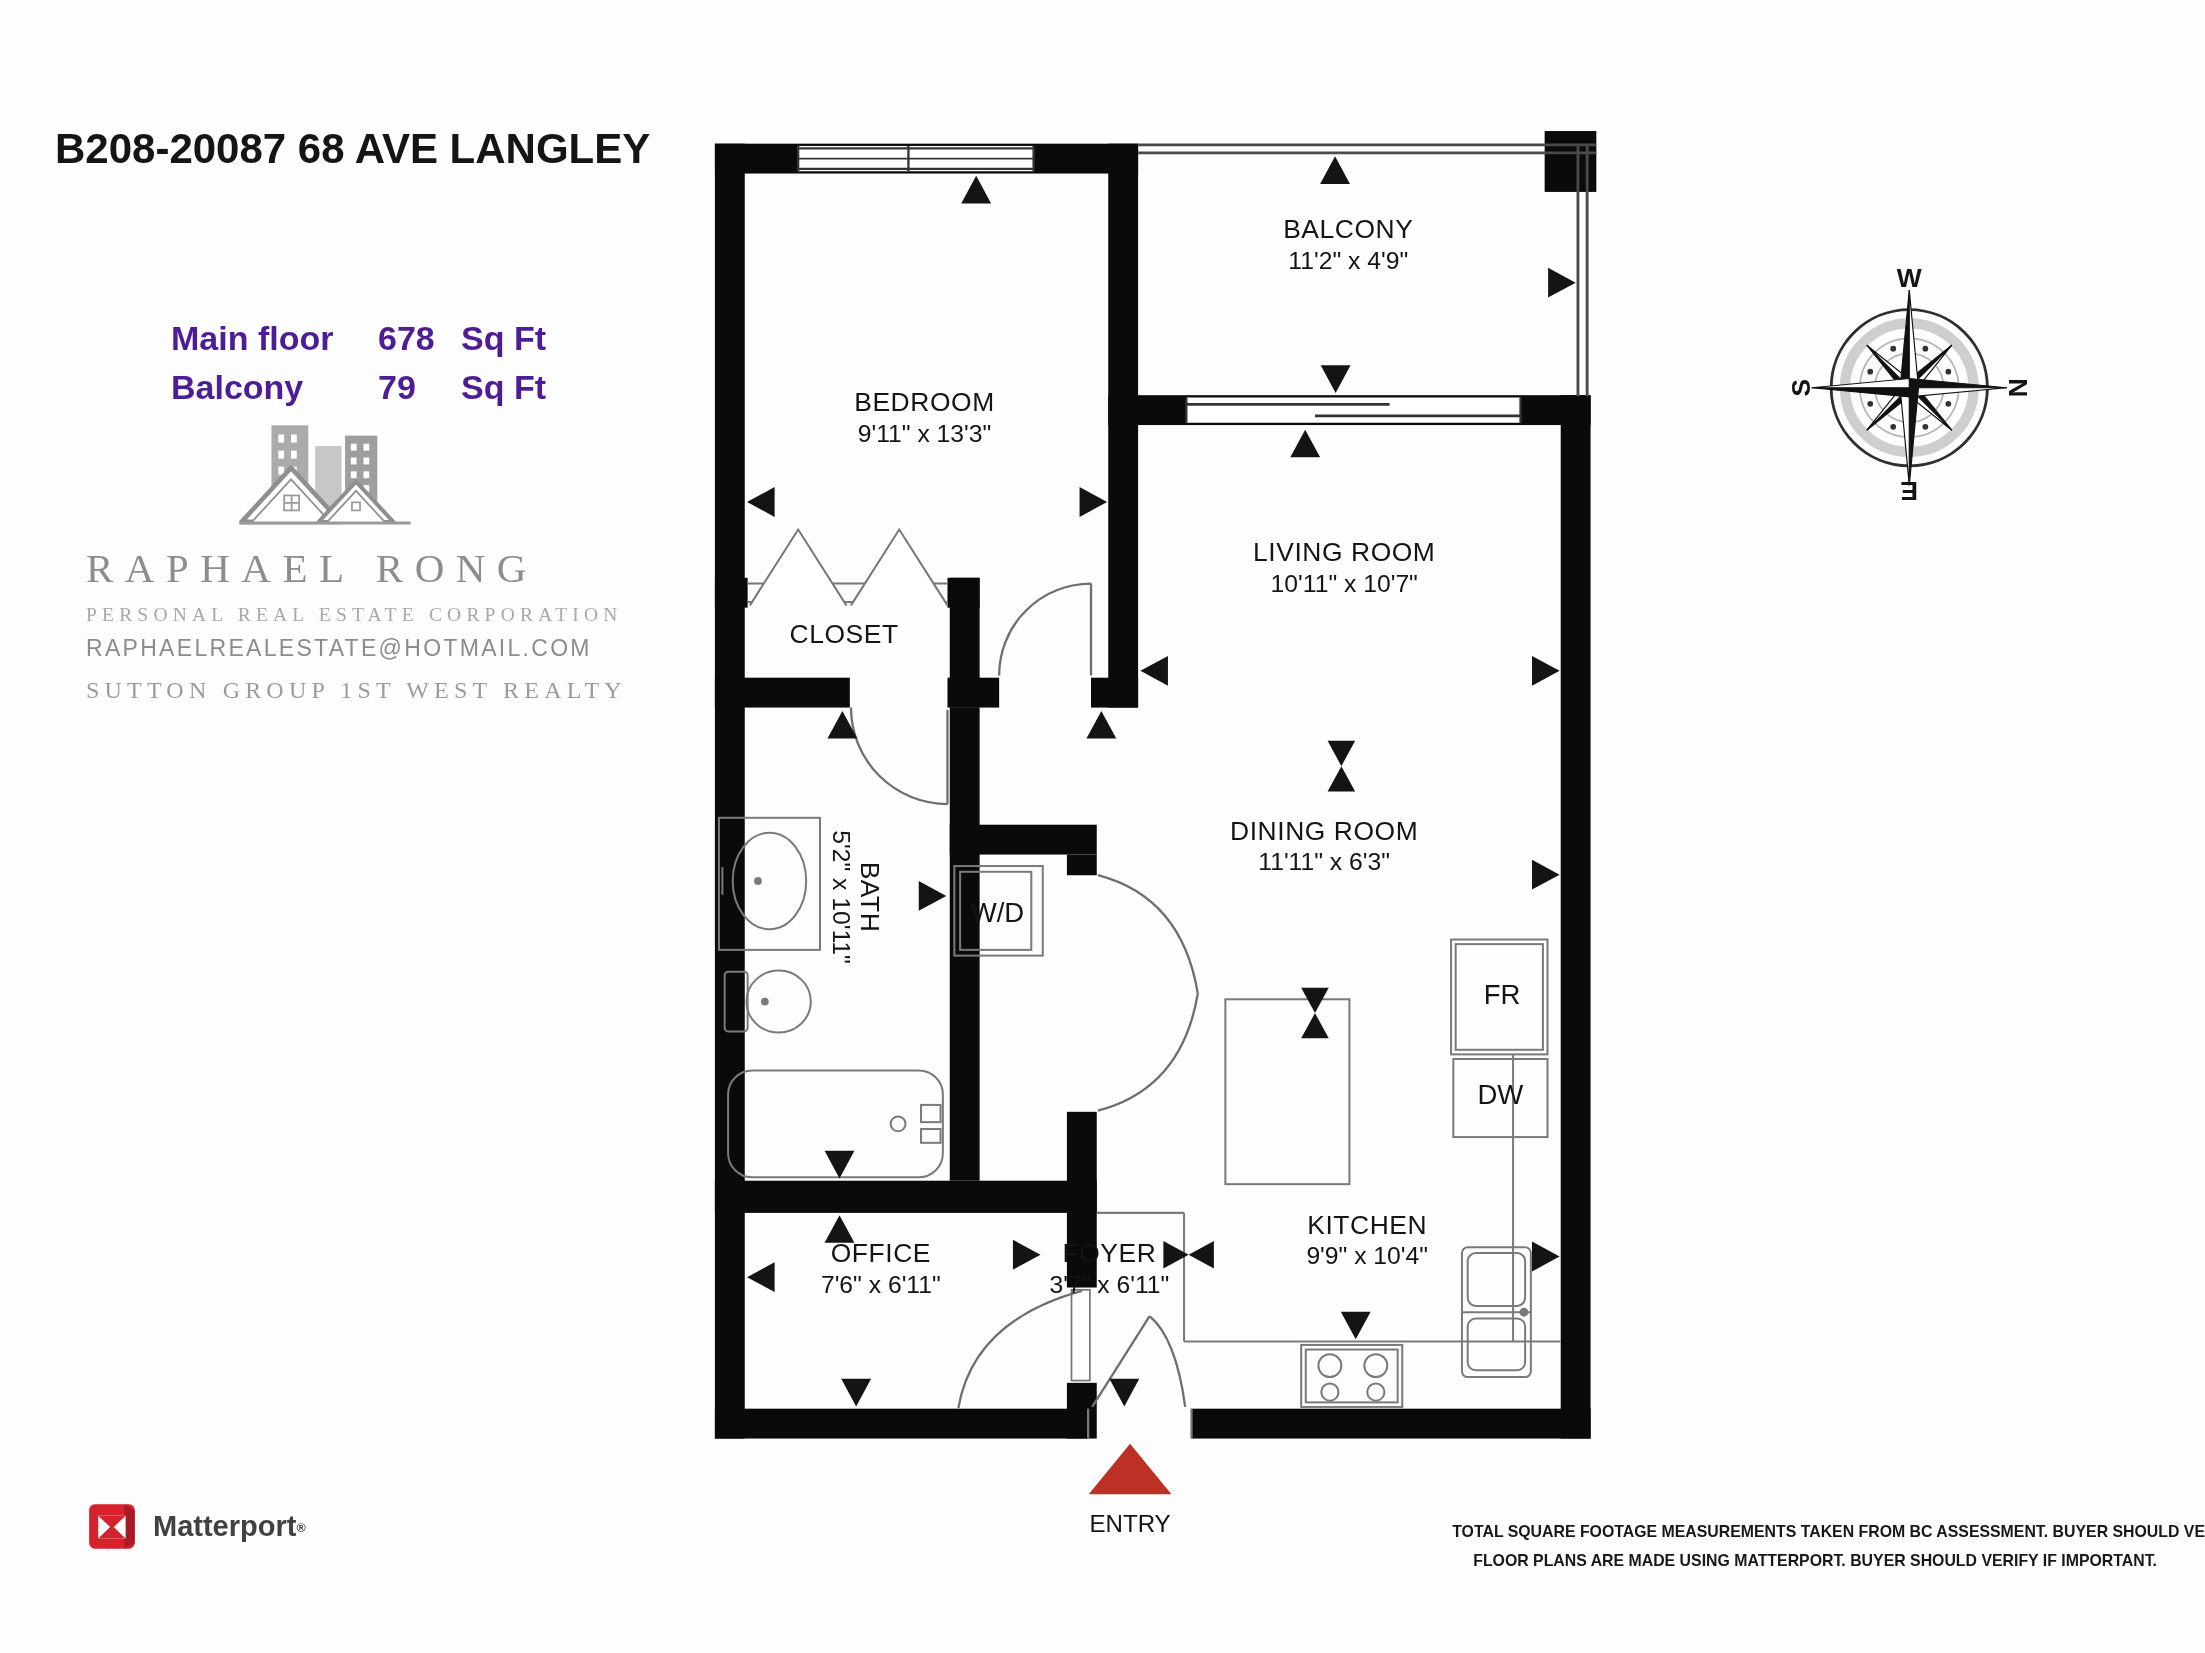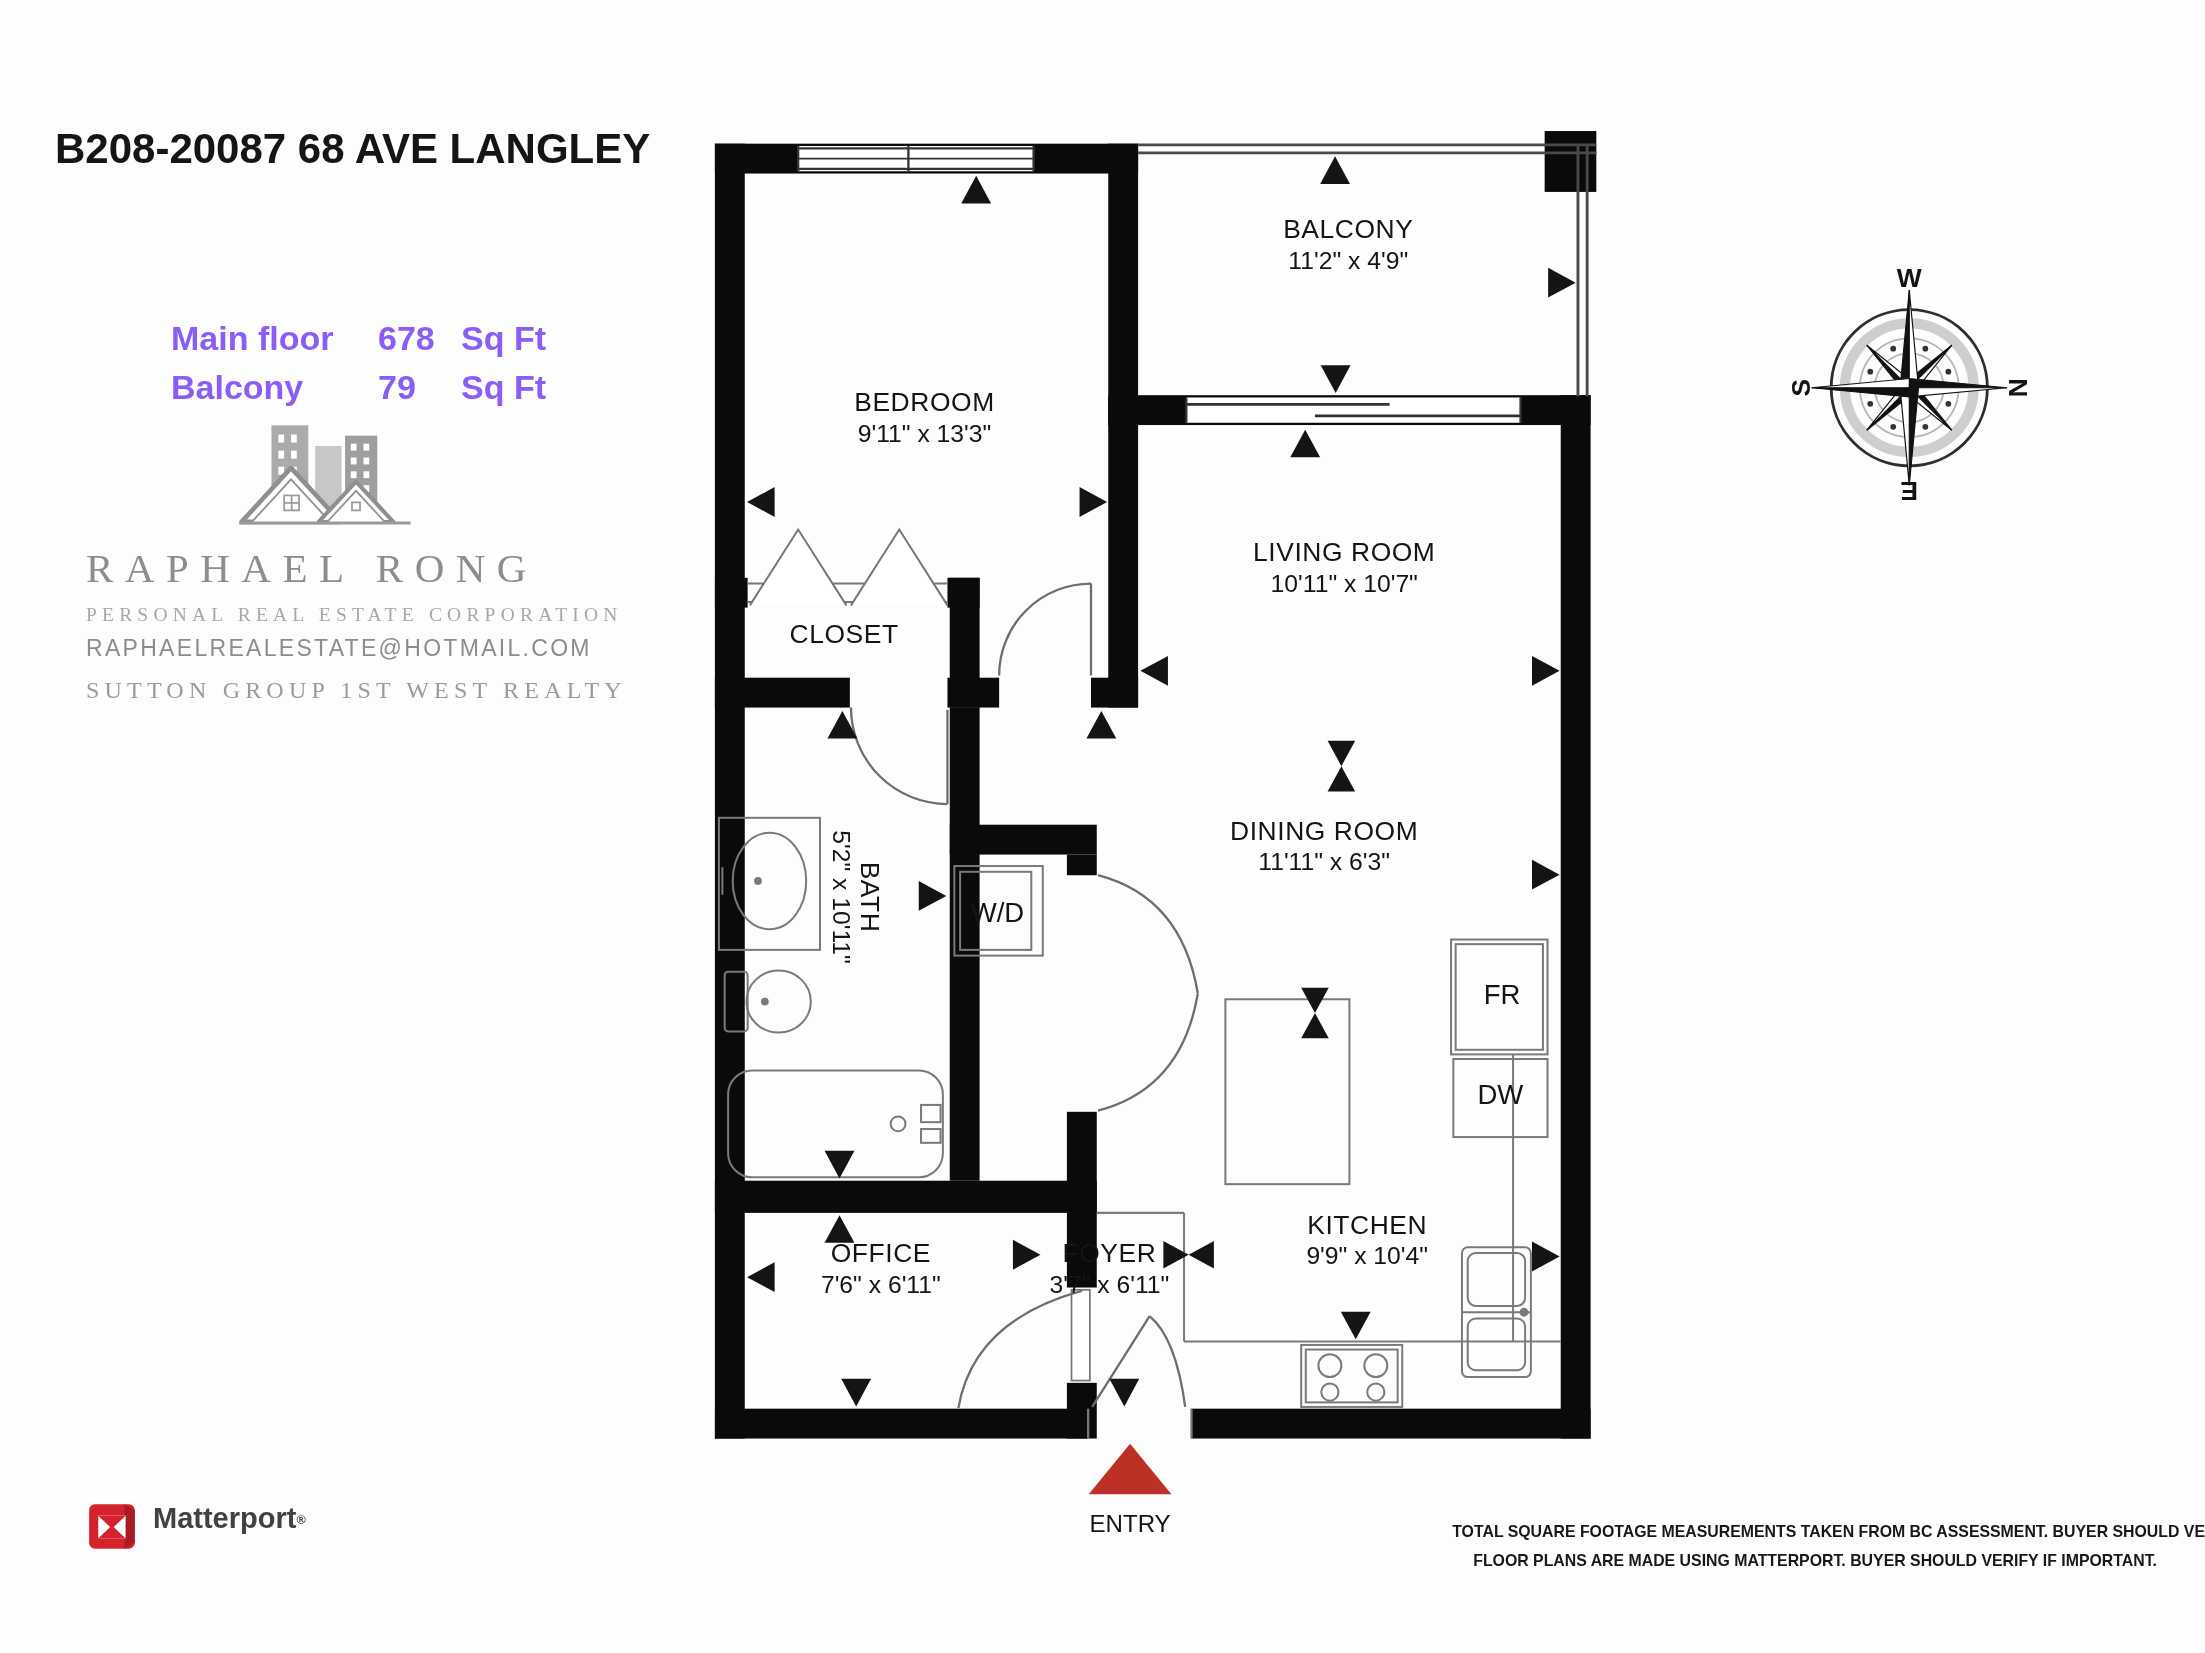--- a/index.html
+++ b/index.html
@@ -1,34 +1,34 @@
 <!DOCTYPE html>
 <html style="font-size:9.2px"><head>
 <meta charset="utf-8">
 <style>
   html,body{margin:0;padding:0;background:#fdfdfd;}
   .canvas{position:relative;width:2205px;height:1654px;background:#fdfdfd;overflow:hidden;
           font-family:"Liberation Sans",sans-serif;}
   .title{position:absolute;left:55px;top:125px;font-size:42px;font-weight:bold;color:#151515;white-space:nowrap;}
   .areas{position:absolute;left:171px;top:319px;display:grid;grid-template-columns:190px 66px auto;
-         column-gap:17px;row-gap:10.3px;font-size:34px;font-weight:bold;color:#8b5cf6;}
+         column-gap:17px;row-gap:10.3px;font-size:34px;font-weight:bold;color:#4c1d95;}
   .areas .num{text-align:left;}
   .agent{position:absolute;left:86px;top:423px;width:494px;color:#8d8d8d;}
   .agent-name{font-family:"Liberation Serif",serif;font-size:41px;letter-spacing:11.5px;color:#8d8d8d;margin-top:5.7px;white-space:nowrap;}
   .agent-tagline{font-family:"Liberation Serif",serif;font-size:19.5px;letter-spacing:5.2px;color:#a8a8a8;margin-top:12.6px;white-space:nowrap;}
   .agent-phone{font-size:32px;letter-spacing:7.5px;color:#8c8c8c;margin-top:15px;white-space:nowrap;}
   .agent-email{font-size:23px;letter-spacing:2.3px;color:#8c8c8c;margin-top:9.2px;white-space:nowrap;}
   .agent-brokerage{font-family:"Liberation Serif",serif;font-size:24px;letter-spacing:5.2px;color:#9b9b9b;margin-top:15px;white-space:nowrap;}
   .plan-svg{position:absolute;left:0;top:0;}
   .plan-svg text{font-family:"Liberation Sans",sans-serif;fill:#141414;}
   .room-name{font-size:46px;letter-spacing:1px;}
   .room-dims{font-size:43px;}
   .fixture-label{font-size:48px;}
   .entry-label{font-size:42px;}
-  .mp{position:absolute;left:89px;top:1502px;display:flex;gap:17px;}
+  .mp{position:absolute;left:89px;top:1502px;display:flex;align-items:center;gap:17px;}
   .mp-word{font-size:29px;font-weight:bold;color:#414043;letter-spacing:0px;}
   .mp-reg{font-size:12.6px;font-weight:bold;color:#414043;vertical-align:super;}
   .disclaimer{position:absolute;left:1414px;top:1517px;width:764px;text-align:center;
               font-size:16.7px;font-weight:bold;color:#181818;line-height:1.75;
               transform:scaleX(0.95);transform-origin:right center;white-space:nowrap;}
   .compass-letter{font-family:"Liberation Serif",serif;font-size:46px;font-weight:bold;fill:#2c2c2c;}
 </style>
 </head>
 <body>
 

